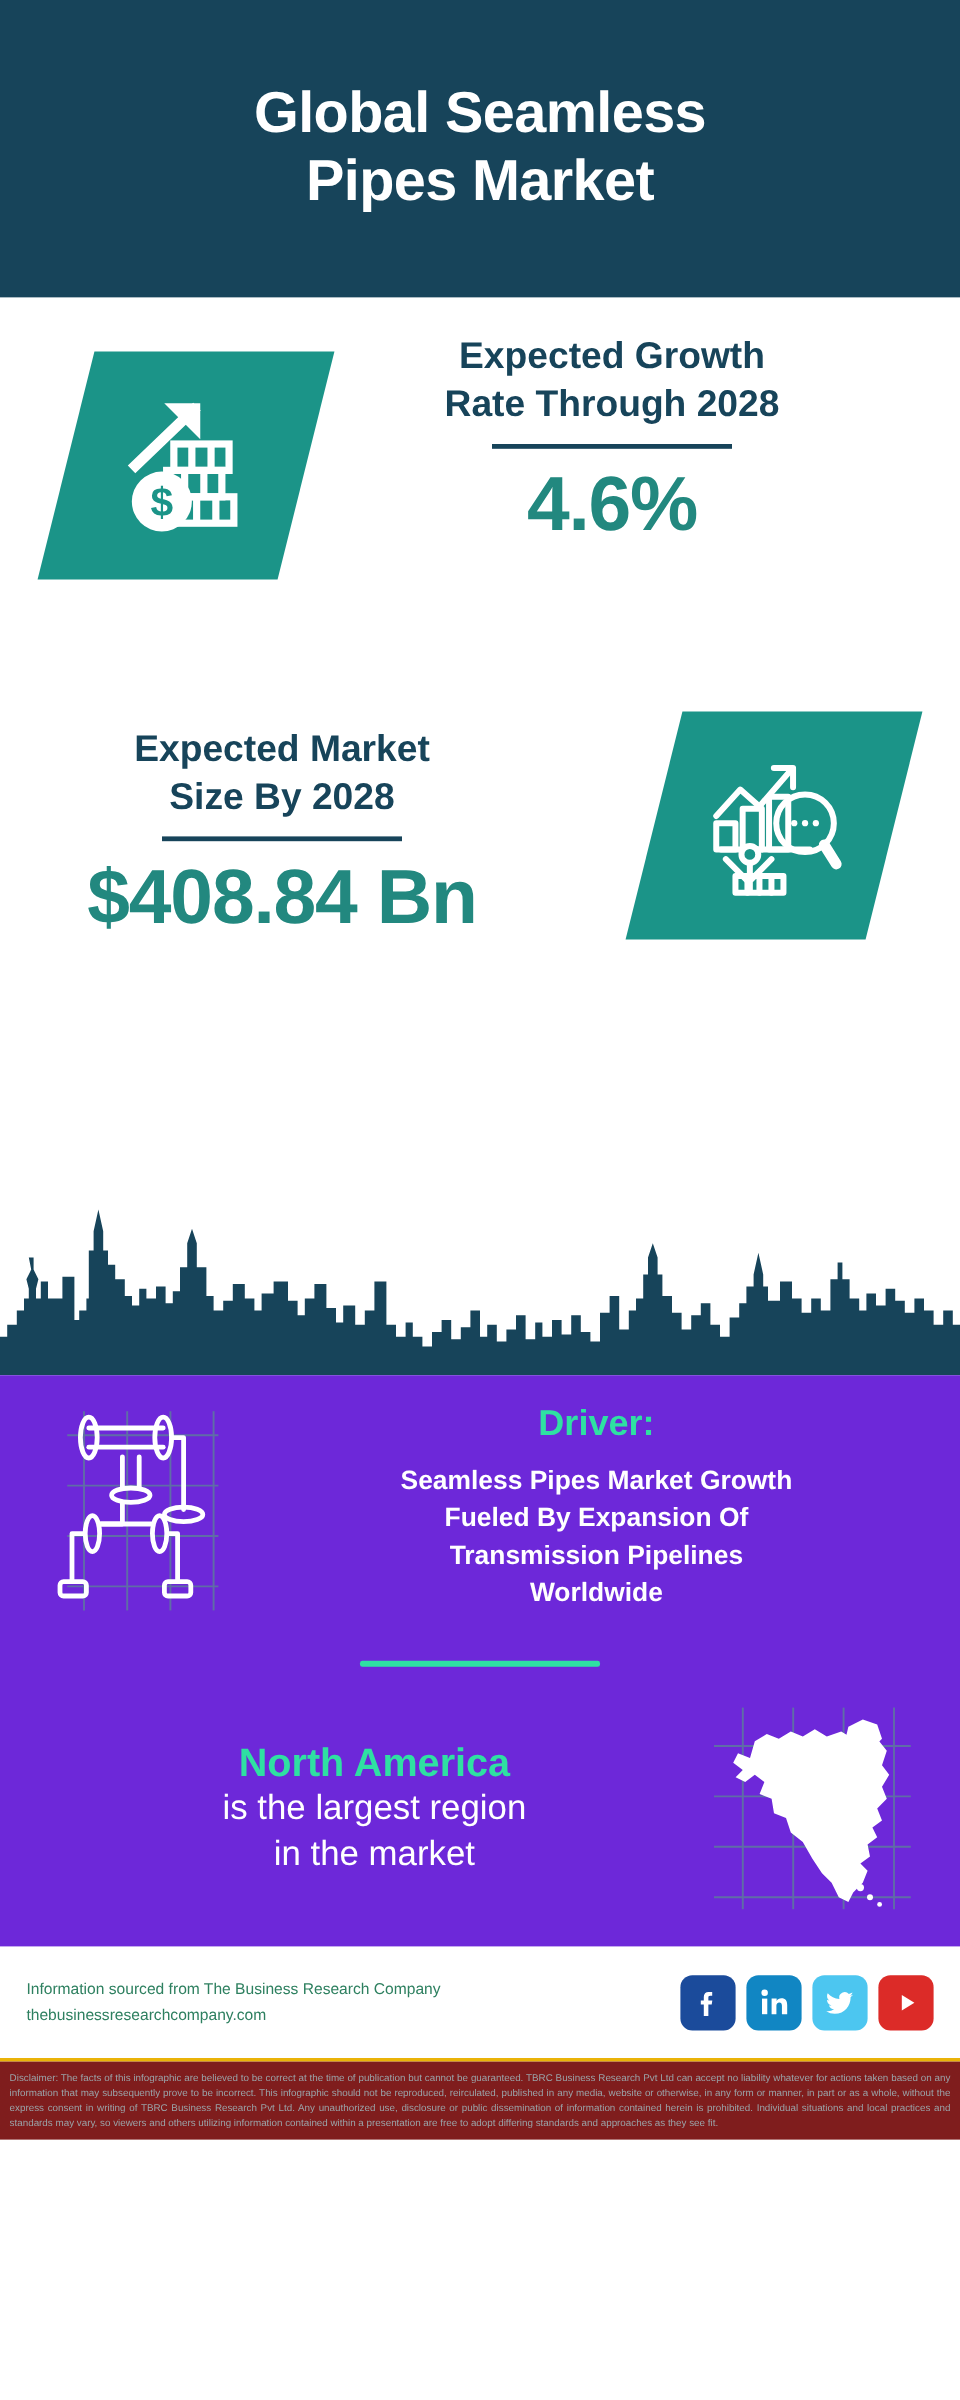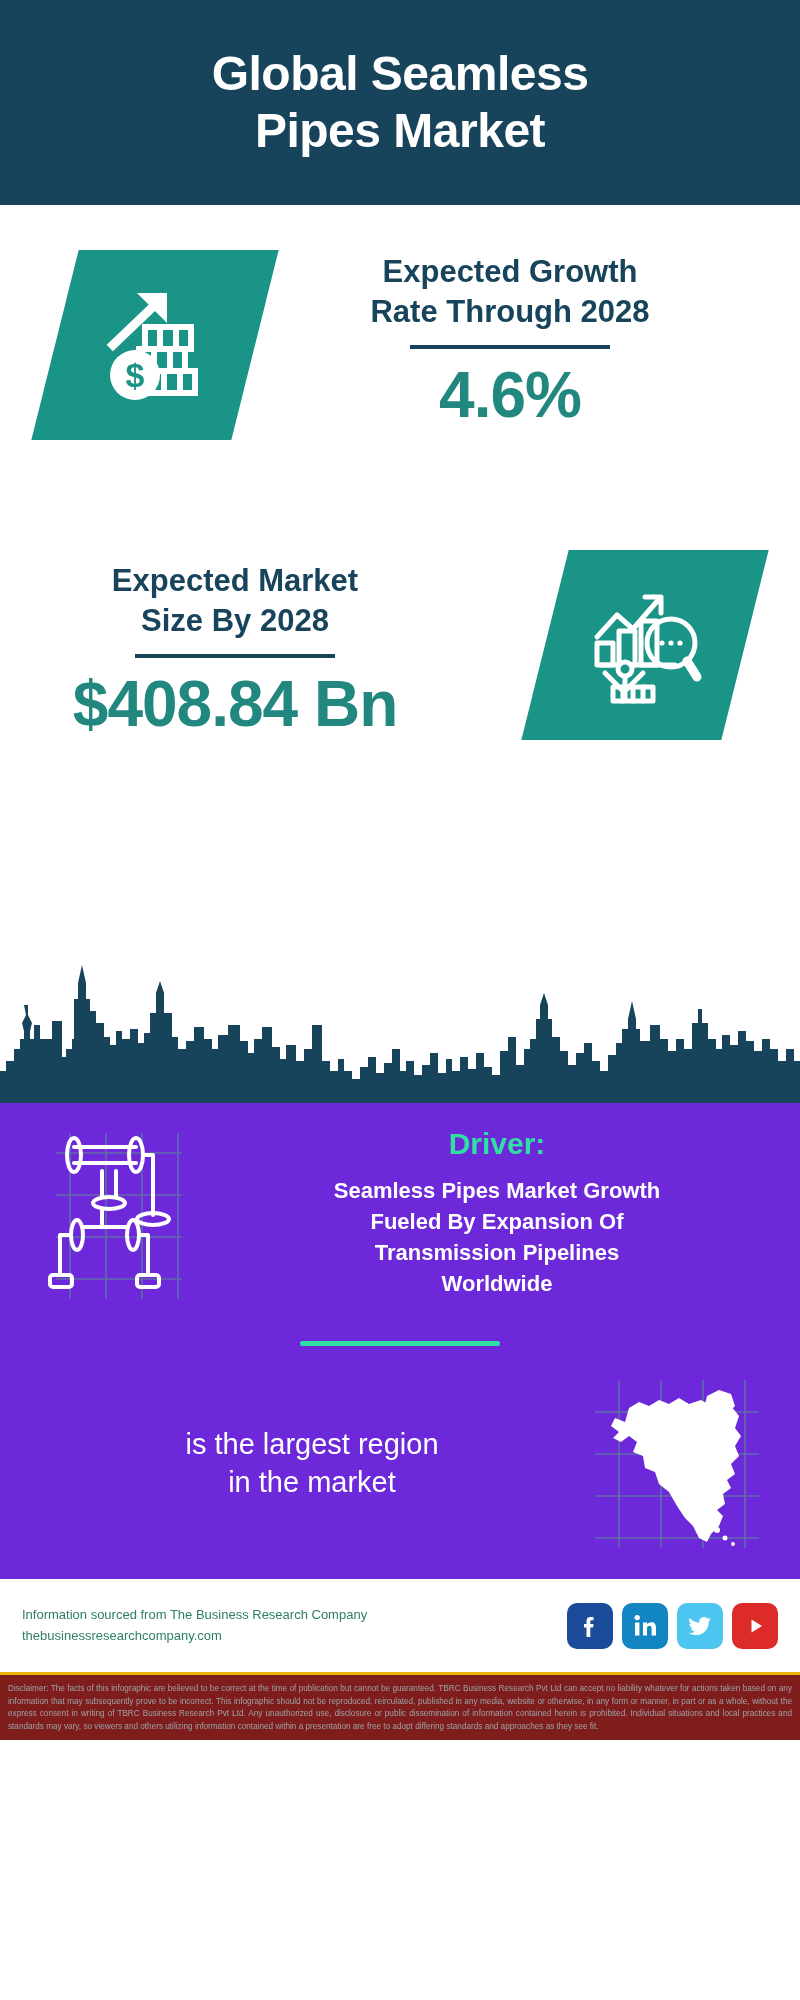--- a/index.html
+++ b/index.html
@@ -6,21 +6,21 @@
   body {
     width:800px; height:2000px;
     font-family:"Liberation Sans", sans-serif;
     background:#ffffff;
     overflow:hidden;
     position:relative;
   }
 
   
   .header {
-    width:800px; height:205px;
+    width:800px; height:248px;
     background:#17445A;
     display:flex; align-items:center; justify-content:center;
     text-align:center;
   }
   .header-title {
     color:#ffffff;
     font-size:48px;
     font-weight:bold;
     line-height:1.18;
     letter-spacing:-0.5px;
@@ -50,21 +50,21 @@
   .para-right {
     position:absolute;
     right:55px; top:345px;
     width:200px; height:190px;
     transform:skewX(-14deg);
   }
   .para-right .icon-wrap { transform:skewX(14deg); }
 
   
   .stat-block { position:absolute; text-align:center; }
-  .stat-growth { left:280px; top:47px; width:460px; }
+  .stat-growth { left:280px; top:29px; width:460px; }
   .stat-size   { left:20px;  top:356px; width:430px; }
 
   .stat-label {
     color:#17445A;
     font-size:31px;
     font-weight:bold;
     line-height:1.28;
     white-space:pre-line;
   }
   .stat-rule {
@@ -330,20 +330,21 @@
 Fueled By Expansion Of
 Transmission Pipelines
 Worldwide</div>
     </div>
   </div>
 
   <div class="mint-rule"></div>
 
   <div class="region-row">
     <div class="region-text">
+      <div class="region-heading">North America</div>
       <div class="region-sub">is the largest region
 in the market</div>
     </div>
     <div class="region-icon">
       <svg width="175" height="175" viewBox="0 0 175 175" aria-hidden="true">
         <g stroke="#5B8496" stroke-width="1.6" opacity="0.75">
           <line x1="6" y1="36" x2="170" y2="36"></line>
           <line x1="6" y1="78" x2="170" y2="78"></line>
           <line x1="6" y1="120" x2="170" y2="120"></line>
           <line x1="6" y1="162" x2="170" y2="162"></line>

